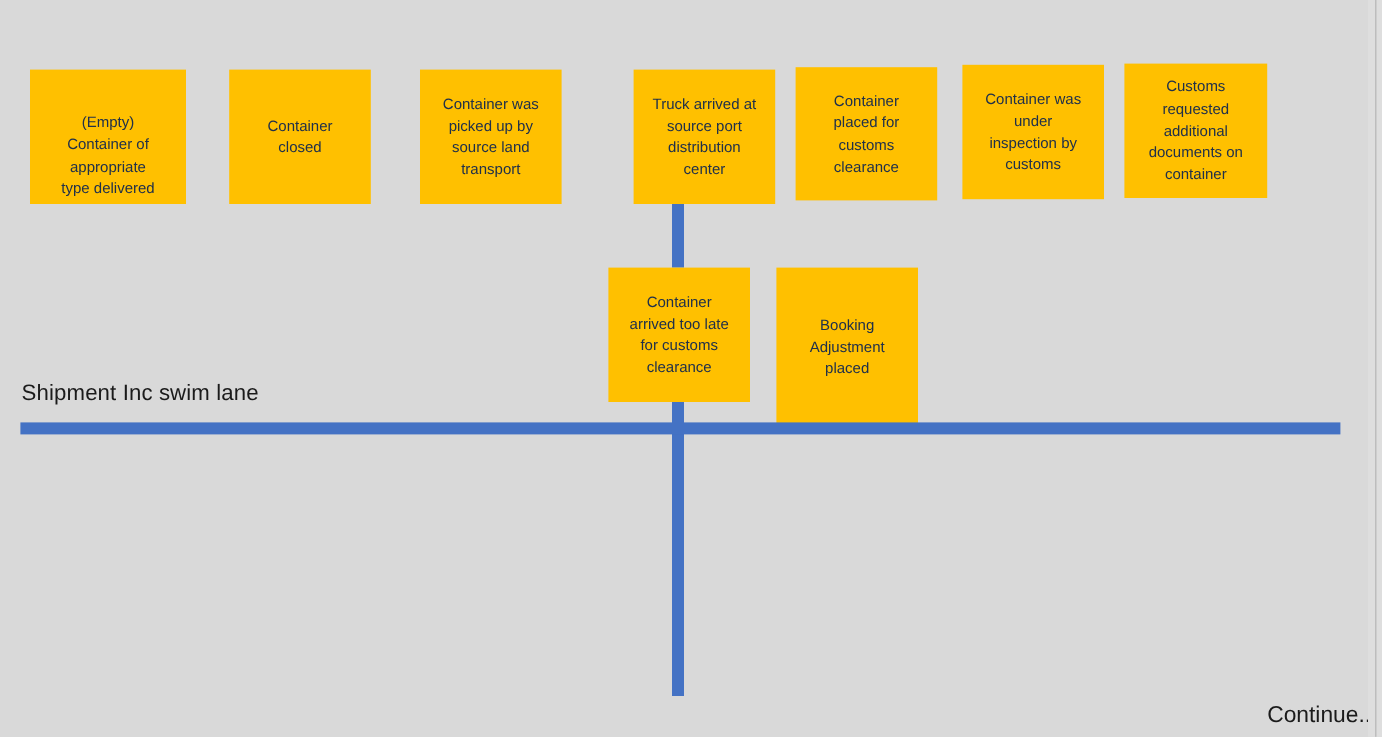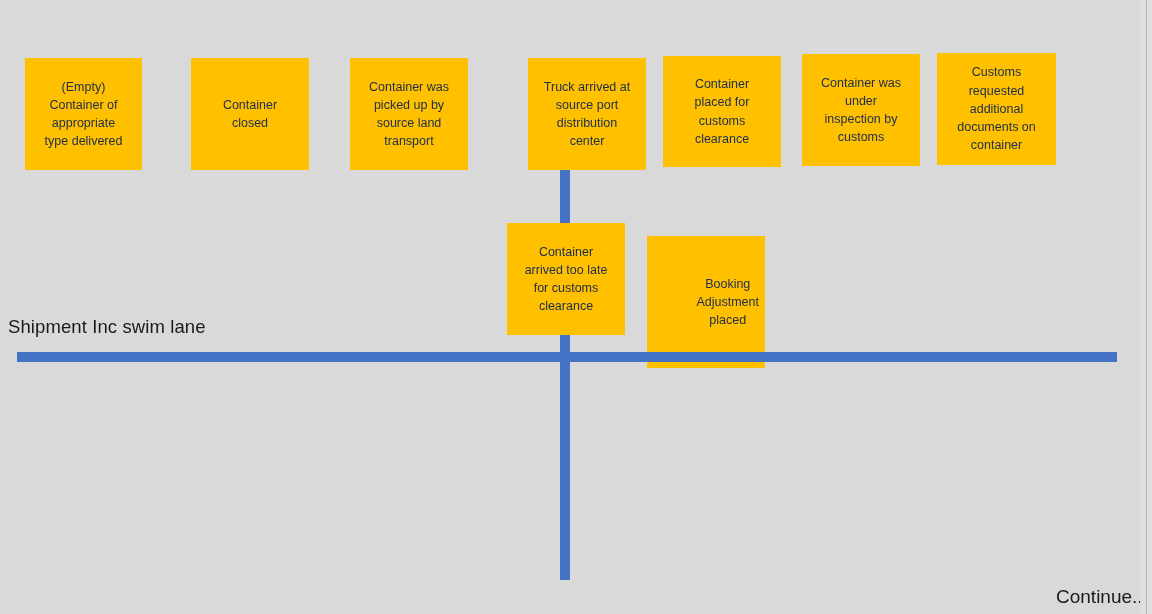--- a/index.html
+++ b/index.html
@@ -78,21 +78,21 @@
     color: #1b1b1b;
     font-size: 19px;
     white-space: nowrap;
   }
 </style>
 </head>
 <body>
 
 <div id="canvas">
 
-  <div class="event-box" style="left:25px; top:58px; width:117px; height:112px;">
+  <div class="event-box" style="left:25px; top:58px; width:130px; height:112px;align-items:flex-end;">
     <span class="box-label">(Empty)
 Container of
 appropriate
 type delivered</span>
   </div>
 
   <div class="event-box" style="left:191px; top:58px; width:118px; height:112px;">
     <span class="box-label">Container
 closed</span>
   </div>
@@ -135,29 +135,29 @@
 
   <div class="connector" style="left:560px; top:170px; width:10px; height:53px;"></div>
 
   <div class="event-box" style="left:507px; top:223px; width:118px; height:112px;">
     <span class="box-label">Container
 arrived too late
 for customs
 clearance</span>
   </div>
 
-  <div class="event-box" style="left:647px; top:236px; width:118px; height:132px;justify-content:flex-end;">
+  <div class="event-box" style="left:647px; top:223px; width:118px; height:132px;">
     <span class="box-label">Booking
 Adjustment
 placed</span>
   </div>
 
   <div class="connector" style="left:560px; top:335px; width:10px; height:245px;"></div>
 
-  <div class="lane-title" style="left:8px; top:316px;">Shipment Inc swim lane</div>
+  <div class="lane-title" style="left:18px; top:316px;">Shipment Inc swim lane</div>
 
   <div class="lane-bar" style="left:17px; top:352px; width:1100px; height:10px;"></div>
 
   <div class="continue-label" style="left:1056px; top:586px;">Continue...</div>
 
   <div class="page-edge-strip"></div>
   <div class="page-edge-line"></div>
 
 </div>
 

